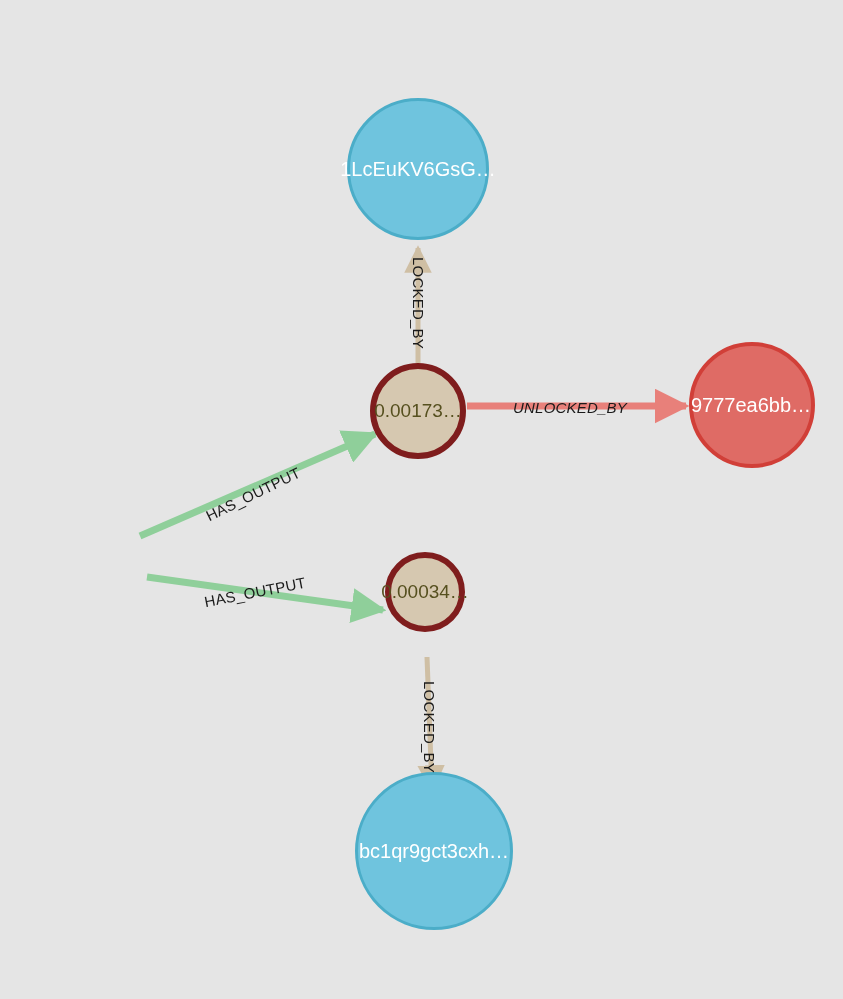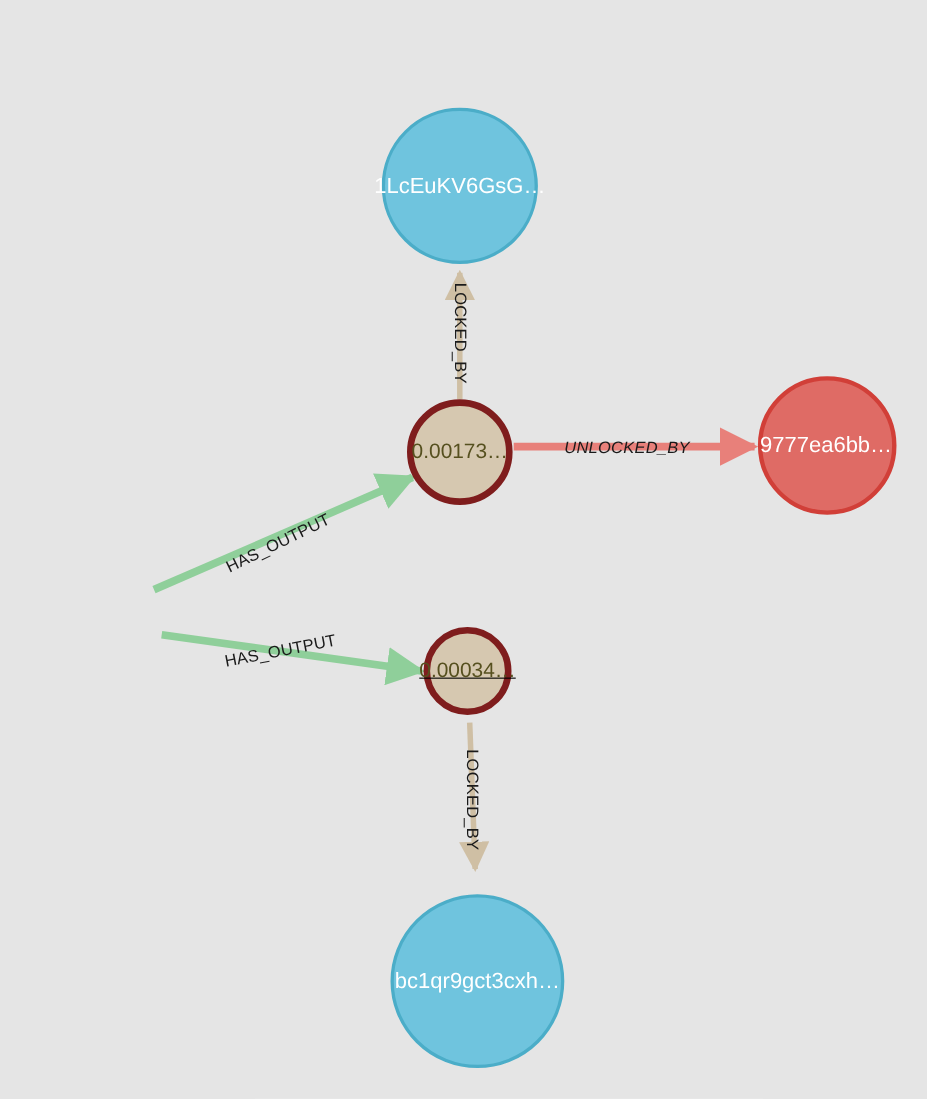--- a/index.html
+++ b/index.html
@@ -108,25 +108,25 @@
 
   <div class="node node-output" style="left:370px; top:363px; width:96px; height:96px;">
     <span class="node-label">0.00173…</span>
   </div>
 
   <div class="node node-tx" style="left:689px; top:342px; width:126px; height:126px;">
     <span class="node-label">9777ea6bb…</span>
   </div>
 
 
-  <div class="node node-output" style="left:385px; top:570px; width:80px; height:80px;text-decoration:underline;">
+  <div class="node node-output" style="left:385px; top:552px; width:80px; height:80px;">
     <span class="node-label">0.00034…</span>
   </div>
 
-  <div class="node node-address" style="left:355px; top:813px; width:158px; height:158px;">
+  <div class="node node-address" style="left:355px; top:772px; width:158px; height:158px;">
     <span class="node-label">bc1qr9gct3cxh…</span>
   </div>
 
   <div class="edge-label" style="left:418px; top:303px; transform: translate(-50%,-50%) rotate(90deg);">LOCKED_BY</div>
 
   <div class="edge-label" style="left:570px; top:407px; transform: translate(-50%,-50%) rotate(0deg); font-style: italic;">UNLOCKED_BY</div>
 
   <div class="edge-label" style="left:253px; top:494px; transform: translate(-50%,-50%) rotate(-26deg);">HAS_OUTPUT</div>
 
   <div class="edge-label" style="left:255px; top:592px; transform: translate(-50%,-50%) rotate(-11deg);">HAS_OUTPUT</div>

